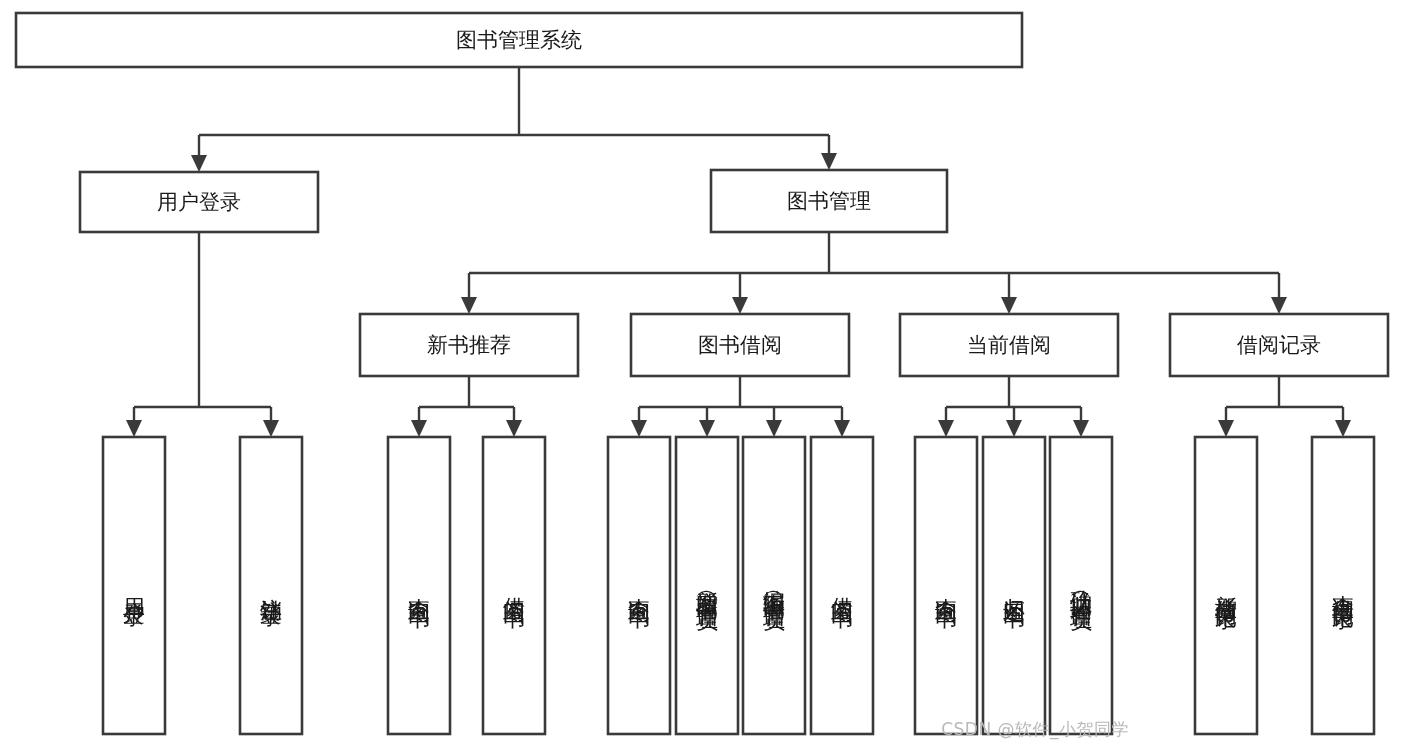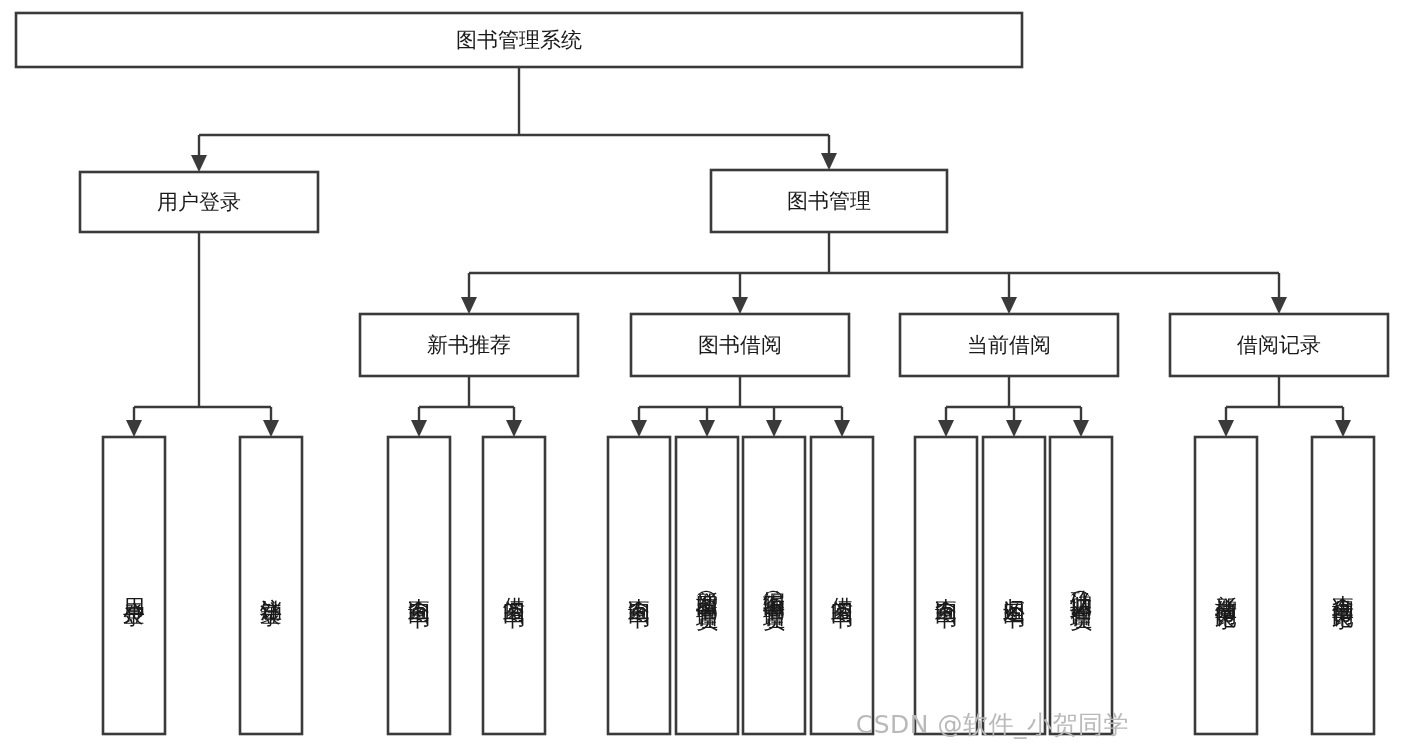--- a/index.html
+++ b/index.html
@@ -60,21 +60,21 @@
     align-items: center;
     justify-content: center;
     white-space: nowrap;
     pointer-events: none;
   }
   .watermark {
     position: absolute;
     right: 10px;
     bottom: 6px;
     font-family: "DejaVu Sans", "Liberation Sans", sans-serif;
-    font-size: 25px;
+    font-size: 17px;
     color: #b9b9b9;
     white-space: nowrap;
     letter-spacing: 0.5px;
   }
 </style>
 </head>
 <body>
 
 <div id="diagram-root">
 

